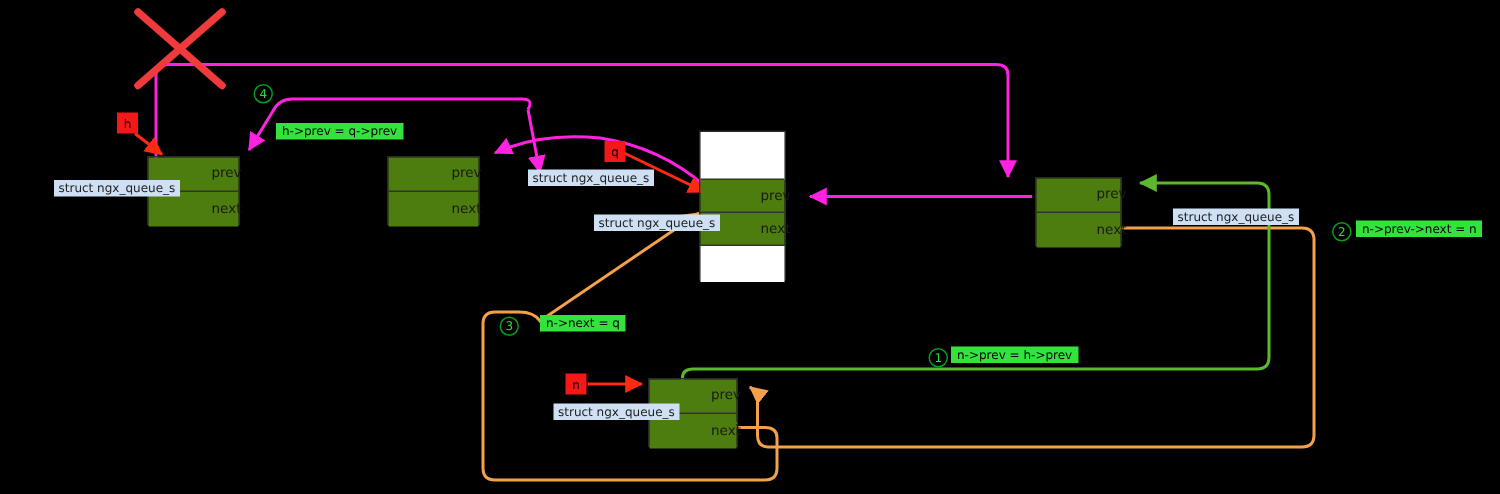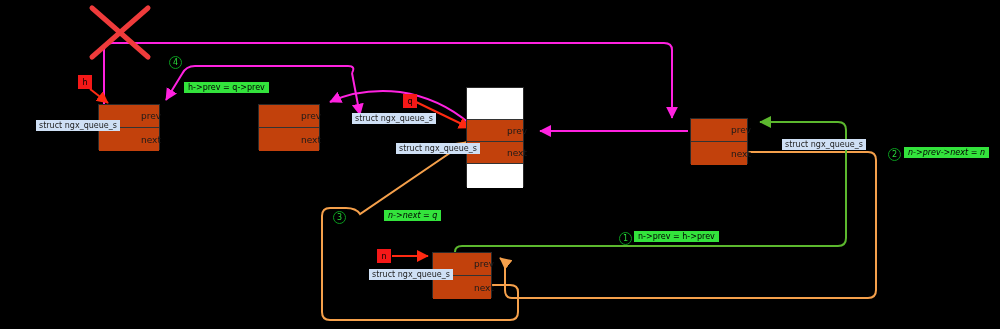--- a/index.html
+++ b/index.html
@@ -4,21 +4,21 @@
 <style>
   html,body{margin:0;padding:0;background:#000;}
   #stage{position:relative;width:1000px;height:329px;background:#000;overflow:hidden;
          font-family:"DejaVu Sans","Liberation Sans",sans-serif;}
   svg.layer{position:absolute;left:0;top:0;width:1000px;height:329px;pointer-events:none;}
 
   .node{position:absolute;border:1px solid #2a2a2a;box-sizing:border-box;}
   .cell{box-sizing:border-box;display:flex;align-items:center;justify-content:center;
         font-size:9px;color:#1a1a1a;border-bottom:1px solid #333;}
   .cell:last-child{border-bottom:none;}
-  .cell.green{background:#c2410c;padding-left:44px;}
+  .cell.green{background:#4d7c0f;padding-left:44px;}
   .cell.white{background:#ffffff;}
 
   .tagblue{position:absolute;background:#cfe0f5;color:#222;font-size:8px;
            padding:1px 3px;white-space:nowrap;box-sizing:border-box;margin-left:24px;}
   .taggreen{position:absolute;background:#33e33c;color:#000;font-size:8px;
             padding:1px 4px;white-space:nowrap;box-sizing:border-box;}
   .tagred{position:absolute;background:#f51818;color:#000;font-size:8px;
           width:14px;height:14px;display:flex;align-items:center;justify-content:center;}
   .circnum{position:absolute;width:11px;height:11px;border:1.3px solid #0a9a1e;
            border-radius:50%;background:#000;color:#2bd93b;font-size:8px;
@@ -133,21 +133,21 @@
   <div class="tagblue" style="left:345px;top:269px;">struct ngx_queue_s</div>
 
   <div class="tagred" style="left:78px;top:75px;">h</div>
   <div class="tagred" style="left:403px;top:94px;">q</div>
   <div class="tagred" style="left:377px;top:249px;">n</div>
 
   <div class="circnum" style="left:619px;top:232px;">1</div>
   <div class="taggreen" style="left:634px;top:231px;">n-&gt;prev = h-&gt;prev</div>
 
   <div class="circnum" style="left:888px;top:148px;">2</div>
-  <div class="taggreen" style="left:904px;top:147px;font-style:italic;">n-&gt;prev-&gt;next = n</div>
+  <div class="taggreen" style="left:904px;top:147px;">n-&gt;prev-&gt;next = n</div>
 
   <div class="circnum" style="left:333px;top:211px;">3</div>
-  <div class="taggreen" style="left:384px;top:210px;font-style:italic;">n-&gt;next = q</div>
+  <div class="taggreen" style="left:360px;top:210px;">n-&gt;next = q</div>
 
   <div class="circnum" style="left:169px;top:56px;">4</div>
   <div class="taggreen" style="left:184px;top:55px;margin-top:27px;">h-&gt;prev = q-&gt;prev</div>
 
 </div>
 
 </body></html>

